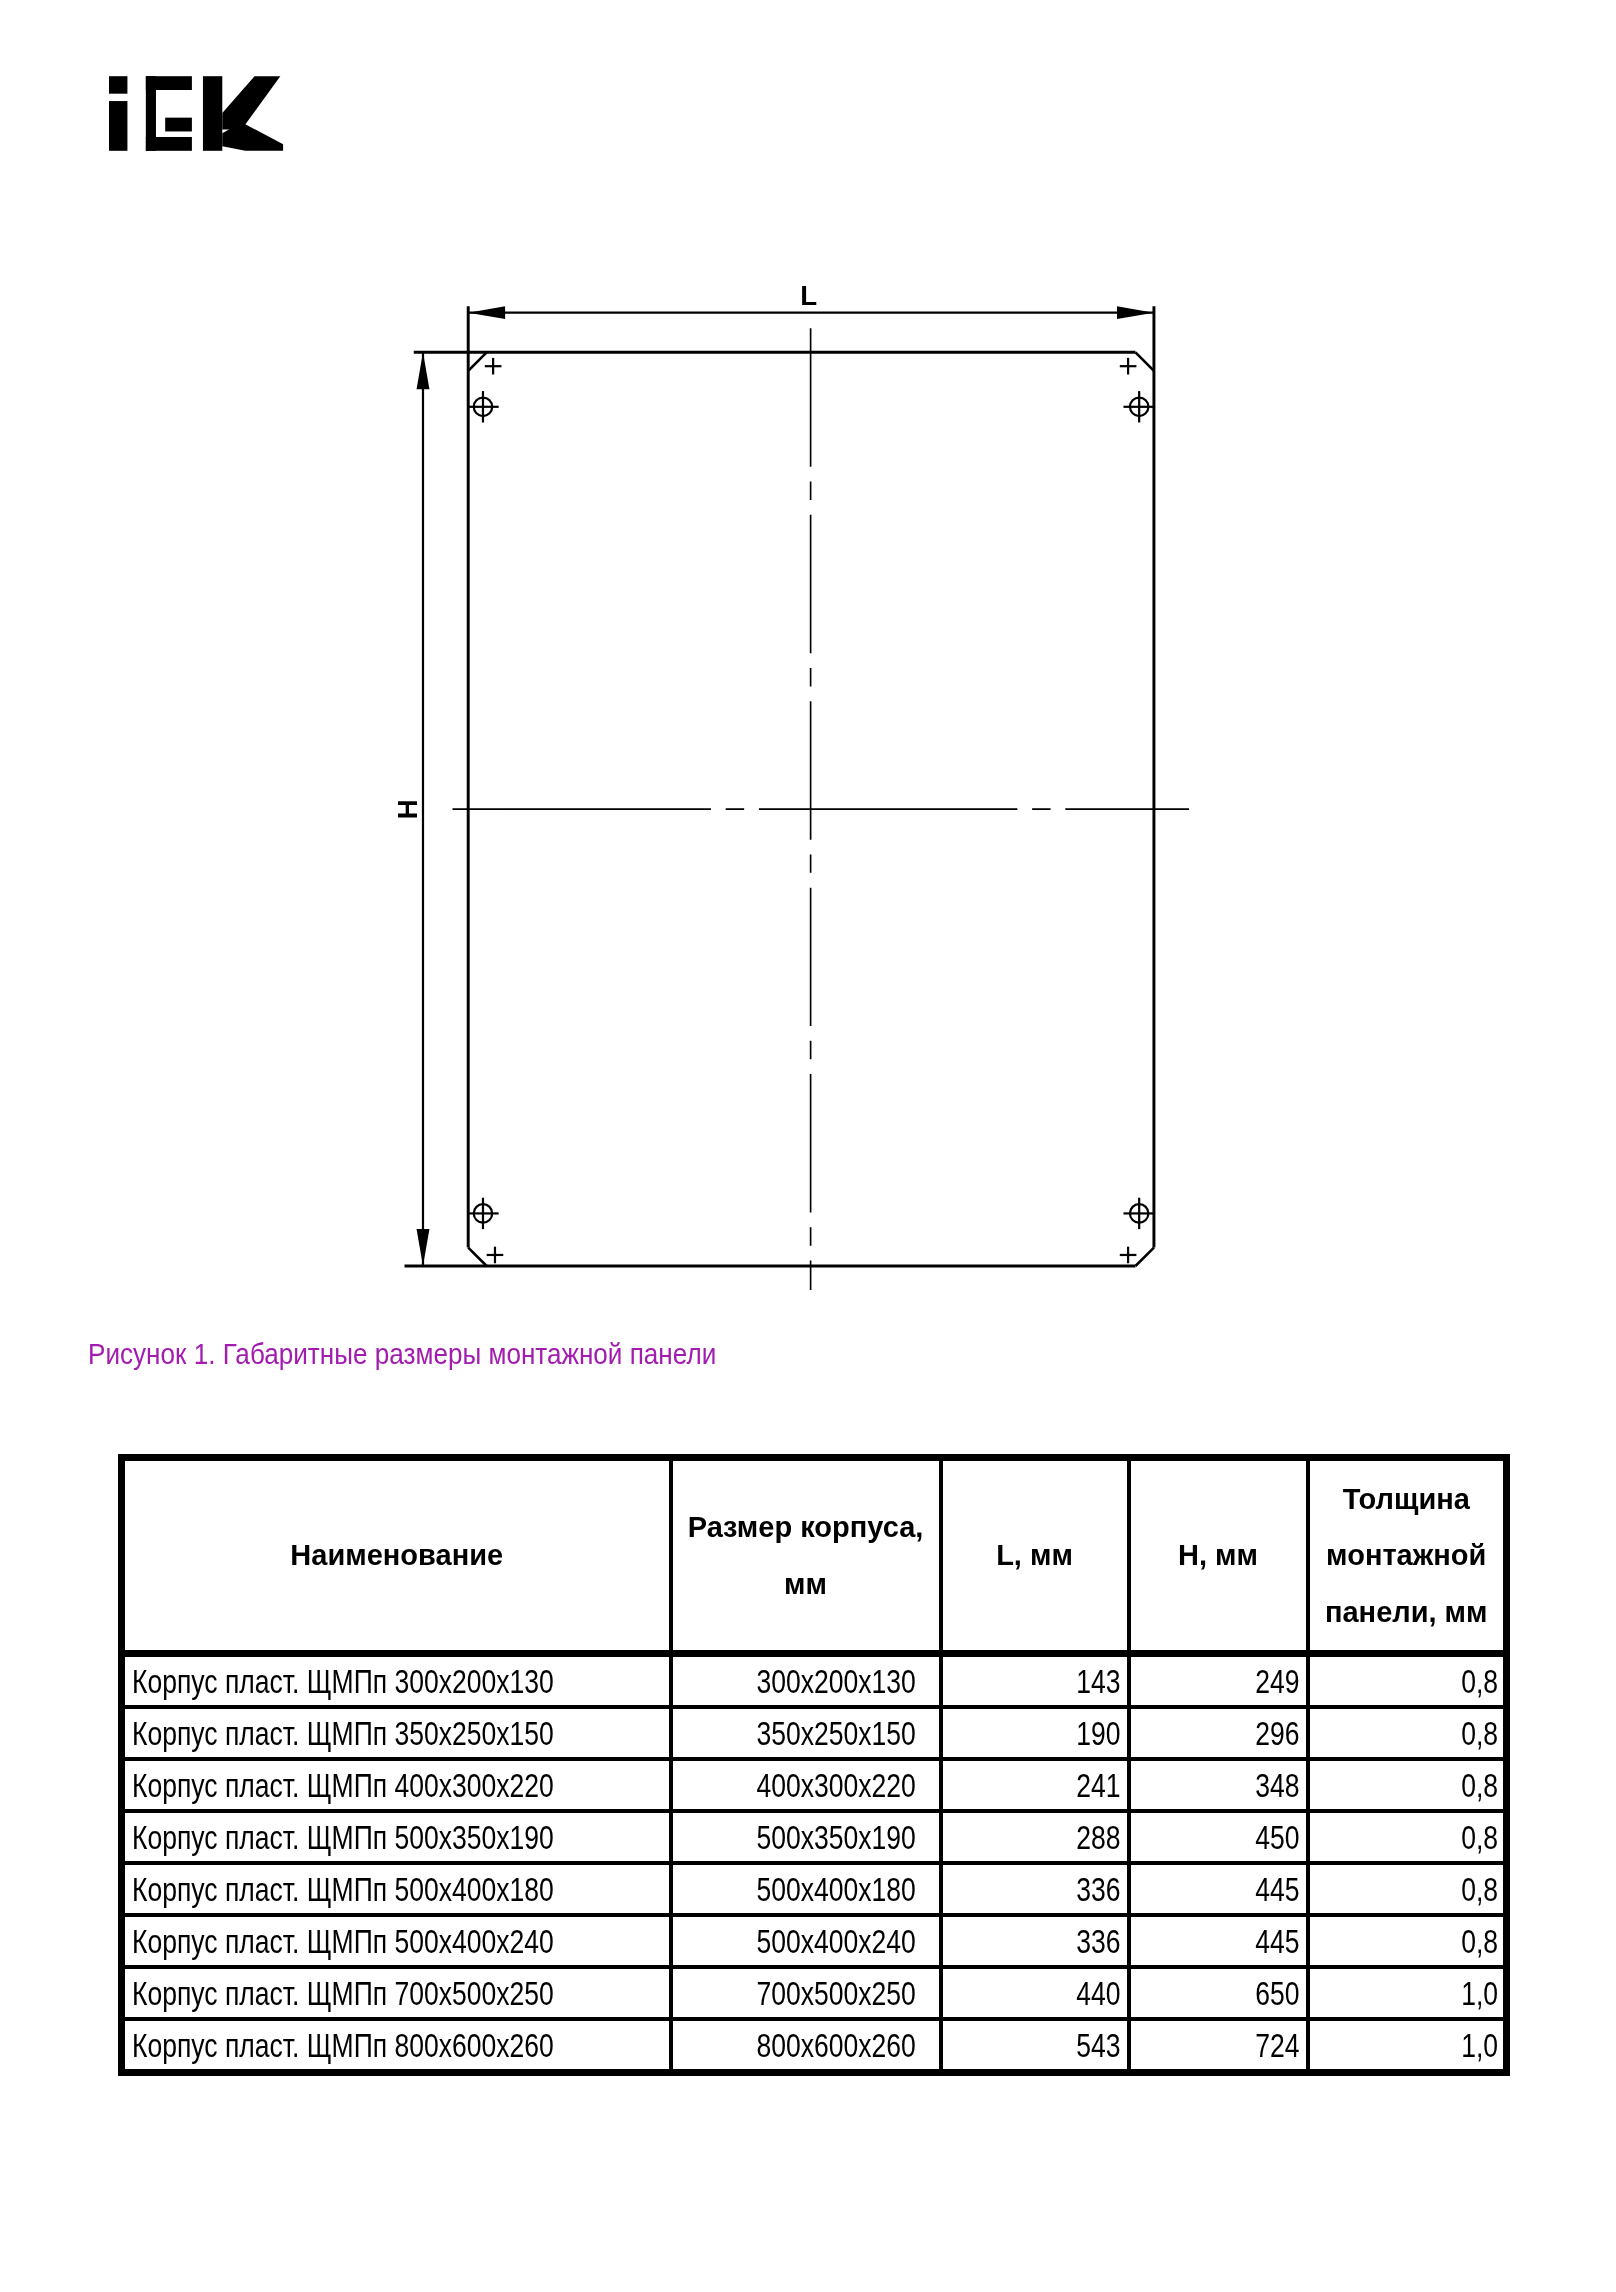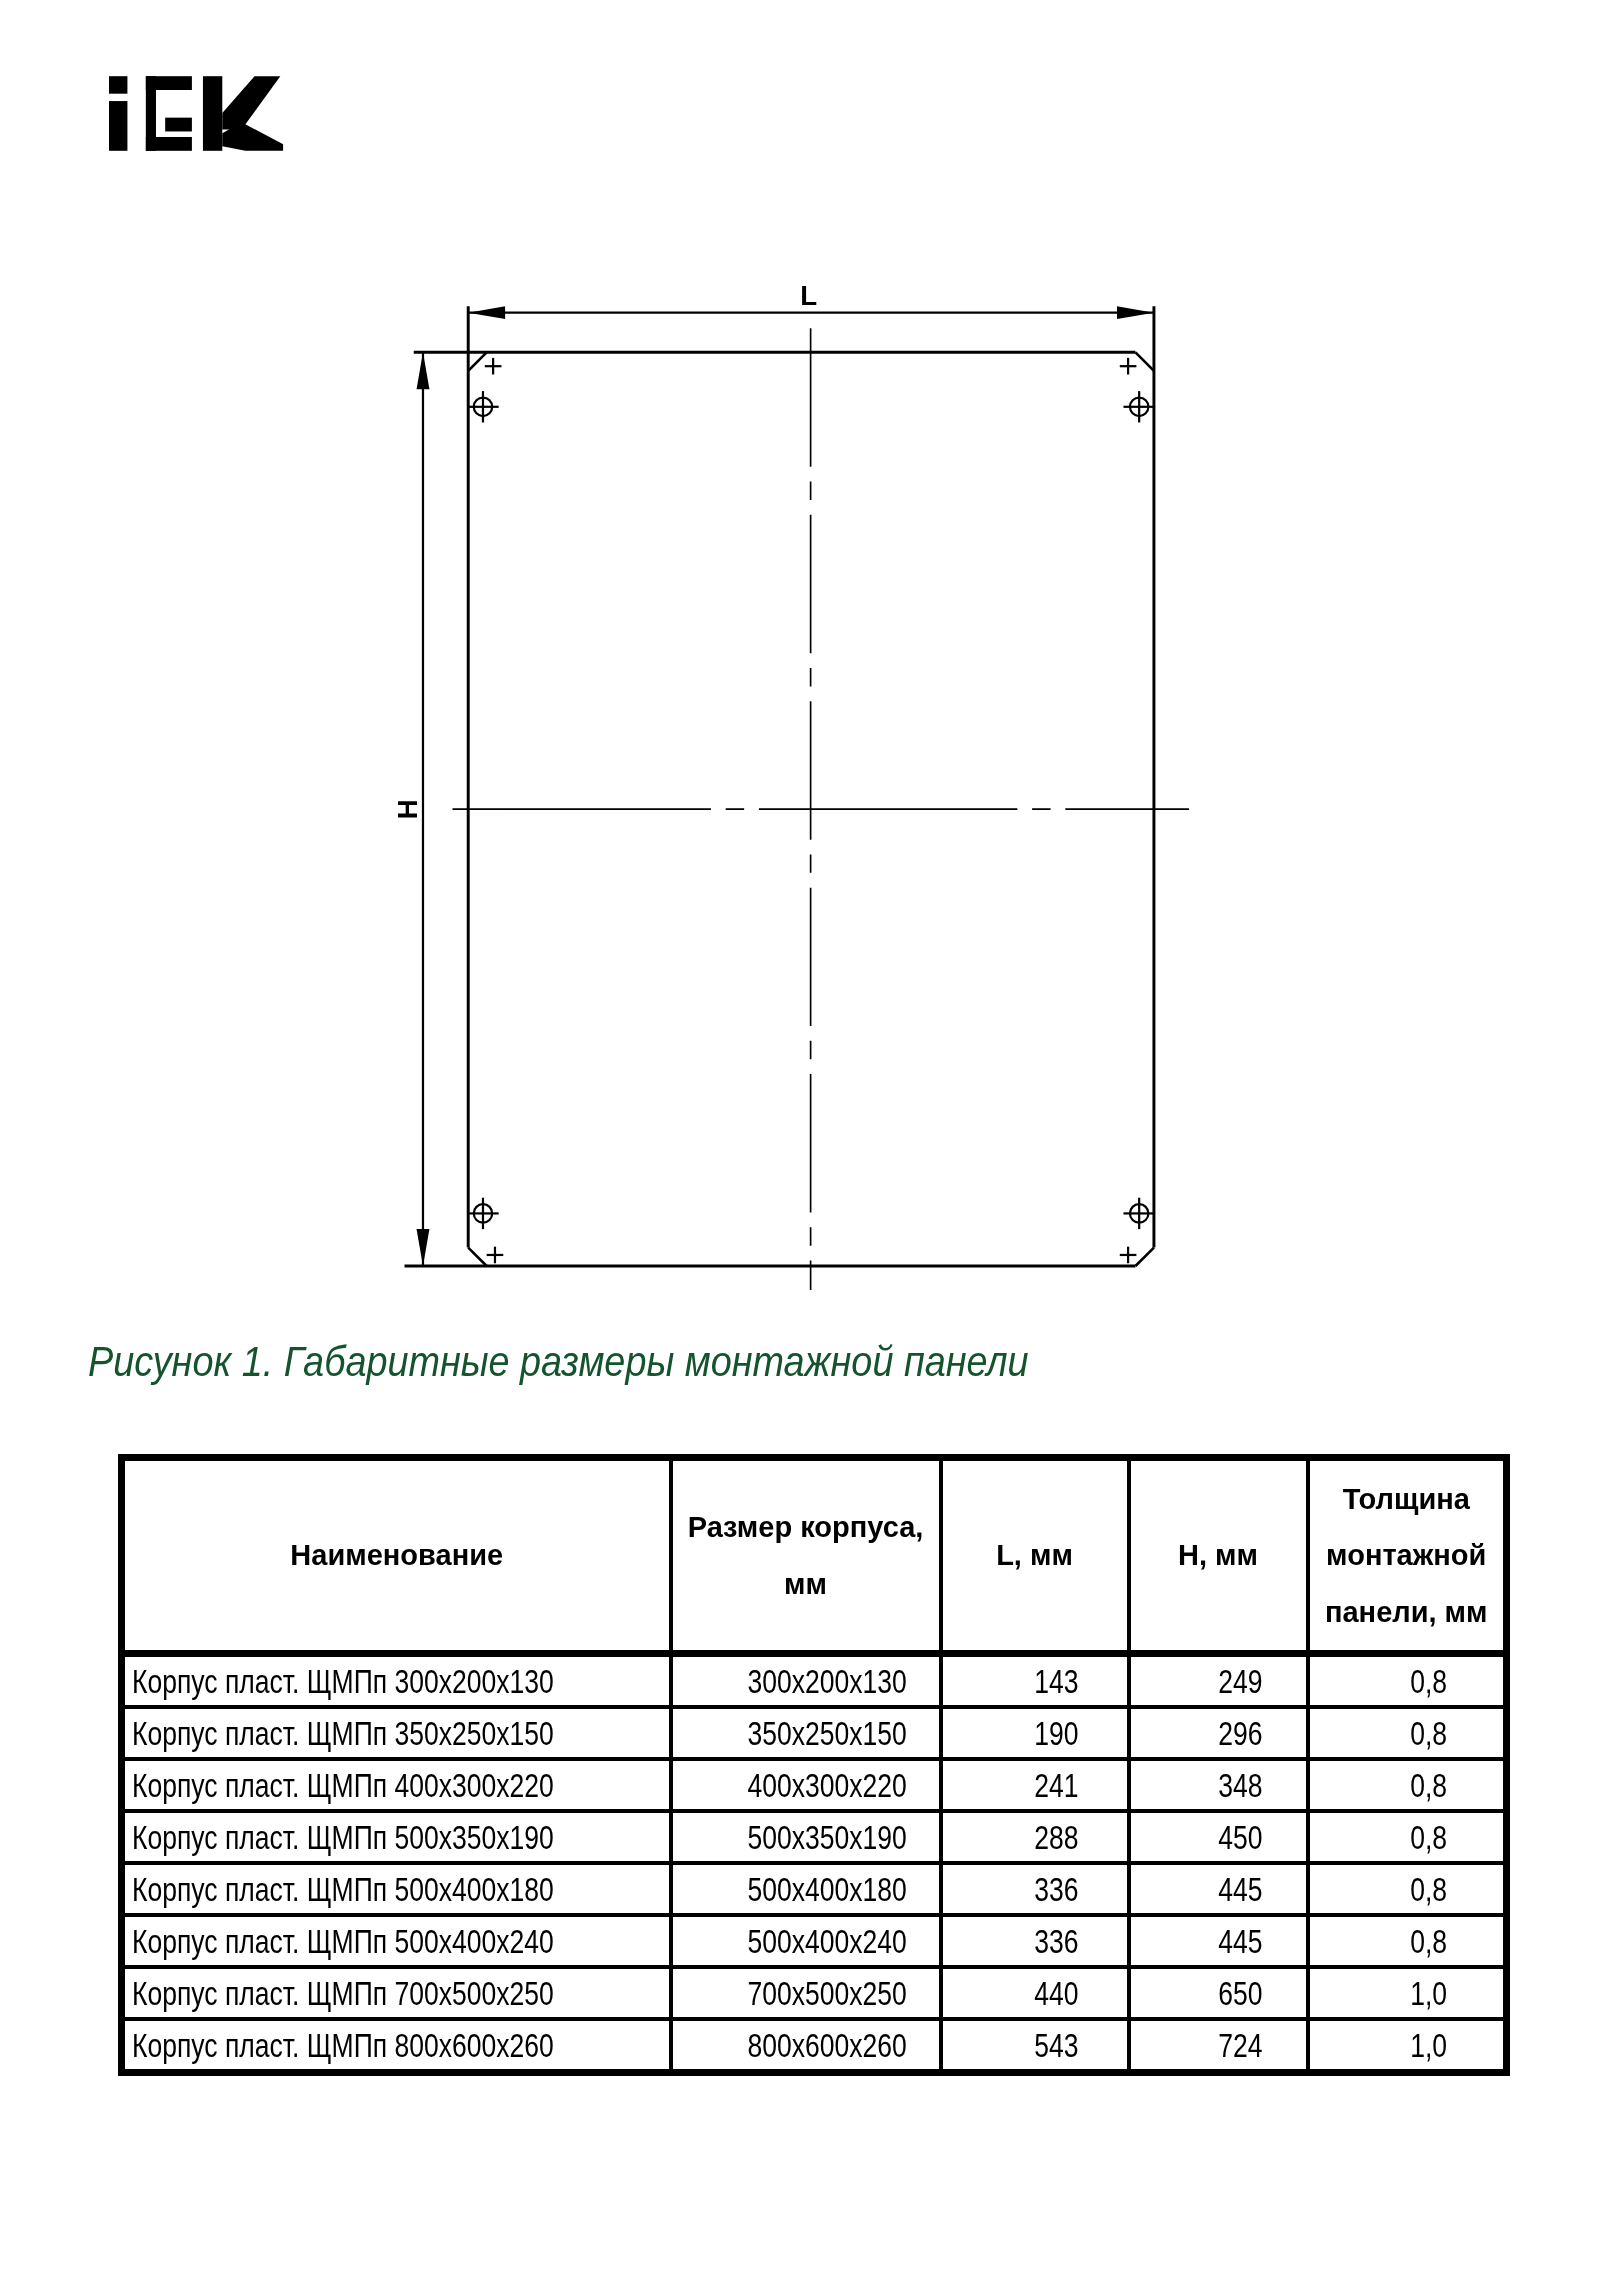--- a/index.html
+++ b/index.html
@@ -9,35 +9,35 @@
     font-family:"Liberation Sans", sans-serif;
     overflow:hidden;
   }
   
   .logo { position:absolute; left:109px; top:76px; }
   
   .drawing { position:absolute; left:351px; top:258px; }
   .drawing line, .drawing path, .drawing circle { stroke:#000; fill:none; }
   .dimtext { font-family:"Liberation Sans",sans-serif; font-weight:bold; font-size:30px; fill:#000; stroke:none; }
   
-  .caption { position:absolute; left:88px; top:1338px; font-size:42px; color:#14532d;font-style:italic; }
+  .caption { position:absolute; left:88px; top:1338px; font-size:29px; color:#a21caf; }
   .cond { display:inline-block; transform:scaleX(0.9); transform-origin:left center; white-space:nowrap; }
   
   table.dims {
     position:absolute; left:118px; top:1454px;
     width:1386px; table-layout:fixed; border-collapse:collapse;
     border:7.4px solid #000; background:#fff;
   }
   table.dims th, table.dims td { border:4.6px solid #000; padding:0; vertical-align:middle; }
   table.dims thead th {
     font-size:29px; font-weight:bold; text-align:center;
     line-height:1.95; white-space:pre-line; height:189px;
     border-bottom-width:7.4px;
   }
-  table.dims td { font-size:34px; height:48px; text-align:center;padding-left:44px; }
+  table.dims td { font-size:34px; height:48px; text-align:right;padding-left:44px; }
   table.dims td.c-name { text-align:left; padding-left:7.4px;text-decoration:underline; }
   .cnd { display:inline-block; transform:scaleX(0.78); transform-origin:center; white-space:nowrap; }
   td.c-name .cnd { transform-origin:left center; }
 </style>
 </head>
 <body>
 
 <svg class="logo" role="img" width="175" height="75" viewBox="0 0 190 81" aria-label="IEK">
   <g fill="#000" stroke="none">
     <rect x="0" y="0" width="20" height="19"></rect>

